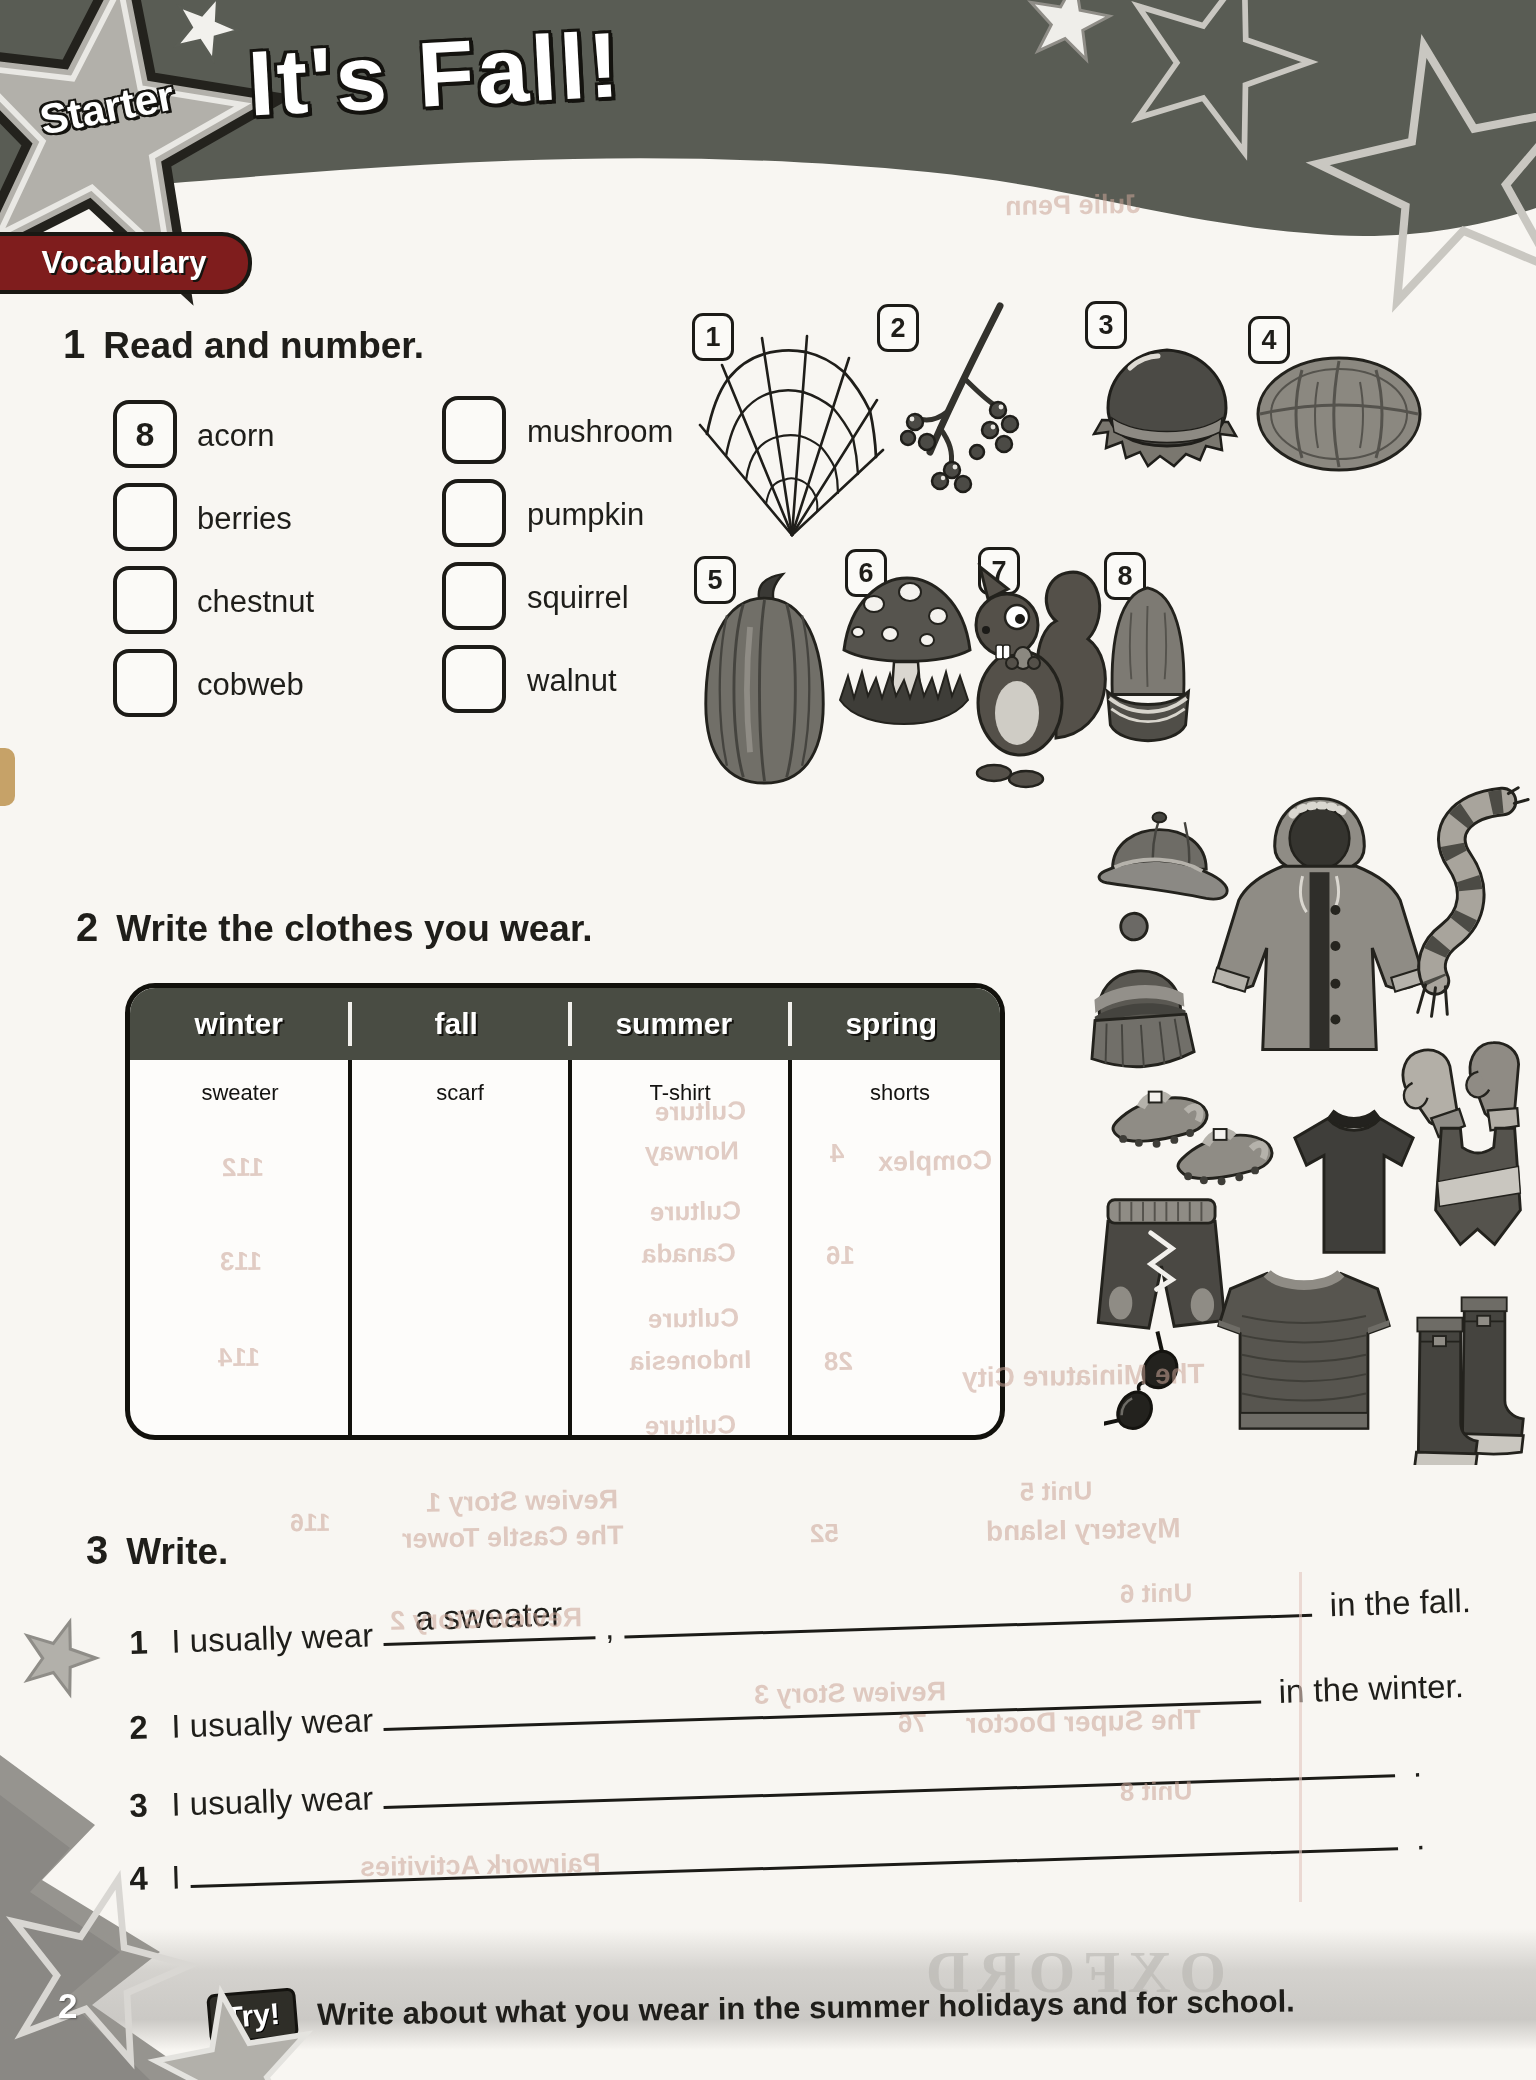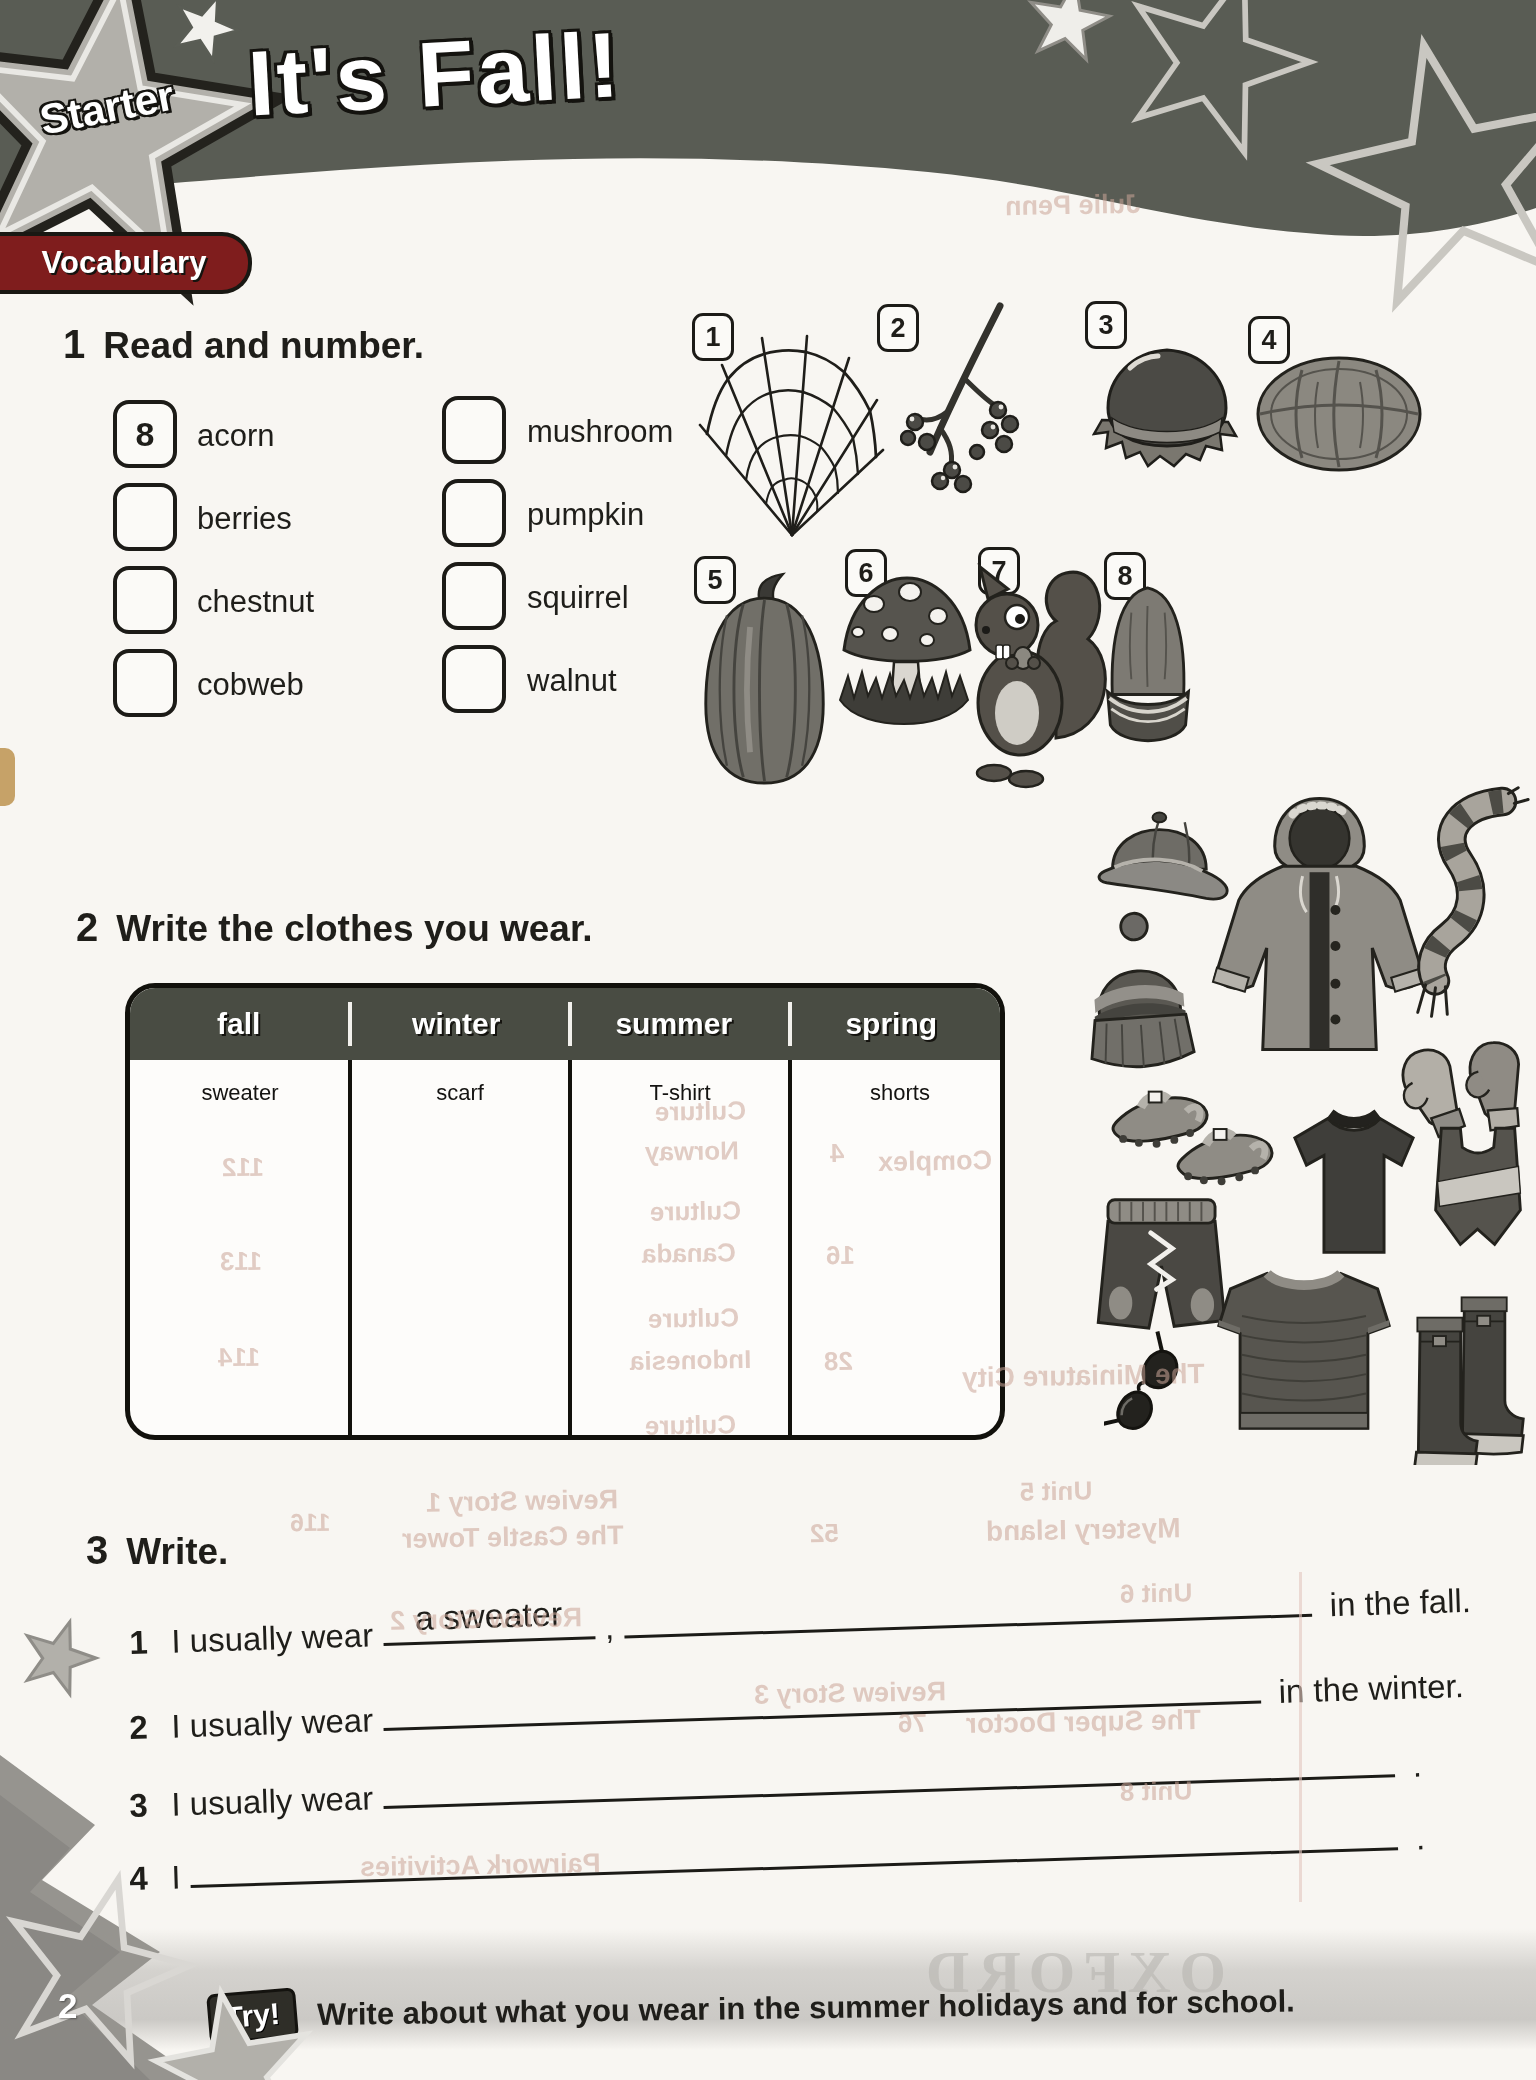--- a/index.html
+++ b/index.html
@@ -334,22 +334,22 @@
     <path d="M14,133 C38,151 67,151 91,133" stroke="#d8d5cd" stroke-width="3" fill="none"></path>
   </svg>
 
   <div class="ex-head" style="left:76px;top:905px;">
     <span class="ex-num">2</span>
     <span class="ex-title">Write the clothes you wear.</span>
   </div>
 
   <div class="s-table">
     <div class="s-table-head">
+      <div class="s-th">winter</div>
       <div class="s-th">fall</div>
-      <div class="s-th">winter</div>
       <div class="s-th">summer</div>
       <div class="s-th">spring</div>
     </div>
     <div class="head-sep" style="left:218px;"></div>
     <div class="head-sep" style="left:438px;"></div>
     <div class="head-sep" style="left:658px;"></div>
     <div class="col-sep" style="left:218px;"></div>
     <div class="col-sep" style="left:438px;"></div>
     <div class="col-sep" style="left:658px;"></div>
     <div class="s-cell" style="left:0;">sweater</div>

